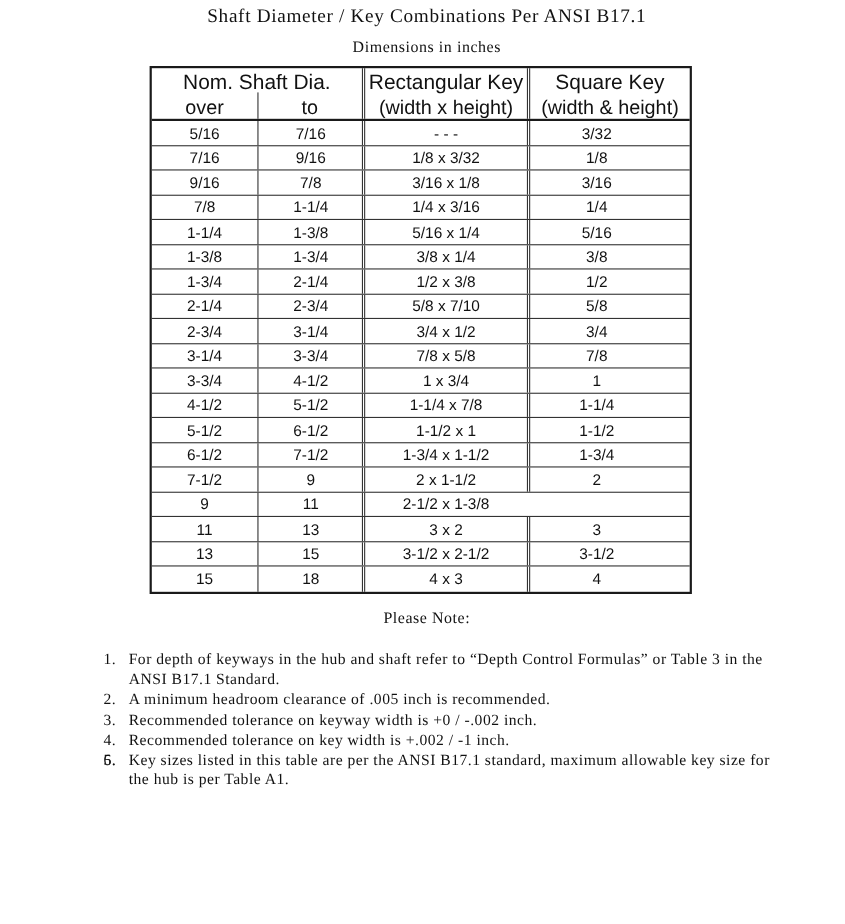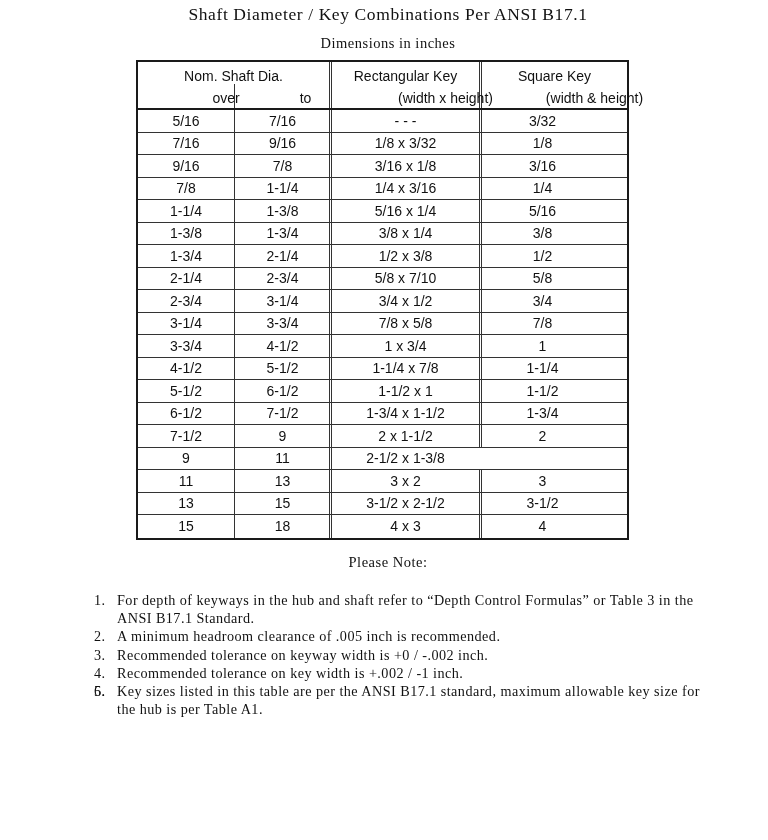--- a/index.html
+++ b/index.html
@@ -23,25 +23,25 @@
   }
   .hdr { position: relative; height: 48px; border-bottom: 2px solid #1a1a1a; box-sizing: border-box; }
   .row { position: relative; height: 22.5px; border-bottom: 1px solid #333; box-sizing: border-box; padding-left: 24px; }
   .row:last-child { border-bottom: none; }
   .cell { position: absolute; top: 0; bottom: 0; display: flex; align-items: center; justify-content: center; }
   .c-over { left: 0; width: 96px; }
   .c-to { left: 96px; width: 95px; border-left: 1px solid #333; }
   .c-rect { left: 191px; width: 150px; border-left: 3px double #333; box-sizing: border-box; }
   .c-sq { left: 341px; width: 124px; border-left: 3px double #333; box-sizing: border-box; }
 
-  .h-top { position: absolute; top: 4px; height: 20px; display: flex; align-items: center; justify-content: center; font-size: 14px; text-align: right; }
-  .h-bot { position: absolute; top: 26px; height: 20px; display: flex; align-items: center; justify-content: center; font-size: 14px; padding-left: 40px; }
+  .h-top { position: absolute; top: 4px; height: 20px; display: flex; align-items: center; justify-content: center; font-size: 19px; text-align: right; }
+  .h-bot { position: absolute; top: 26px; height: 20px; display: flex; align-items: center; justify-content: center; font-size: 18px; }
   .h-shaft { left: 0; width: 191px; }
   .h-over { left: 0; width: 96px; }
-  .h-to { left: 80px; width: 95px; }
+  .h-to { left: 96px; width: 95px; }
   .h-split { position: absolute; left: 96px; top: 22px; bottom: 0; border-left: 1px solid #333; }
   .h-coldiv { position: absolute; top: 0; bottom: 0; border-left: 3px double #333; }
 
   .note-head {
     position: absolute; left: 0; top: 554px; width: 776px; text-align: center;
     font-size: 14.5px; letter-spacing: 0.5px;
   }
   .notes {
     position: absolute; left: 94px; top: 591px; width: 620px; margin: 0; padding: 0; list-style: none;
     font-size: 14.2px; letter-spacing: 0.45px; line-height: 18.2px;

